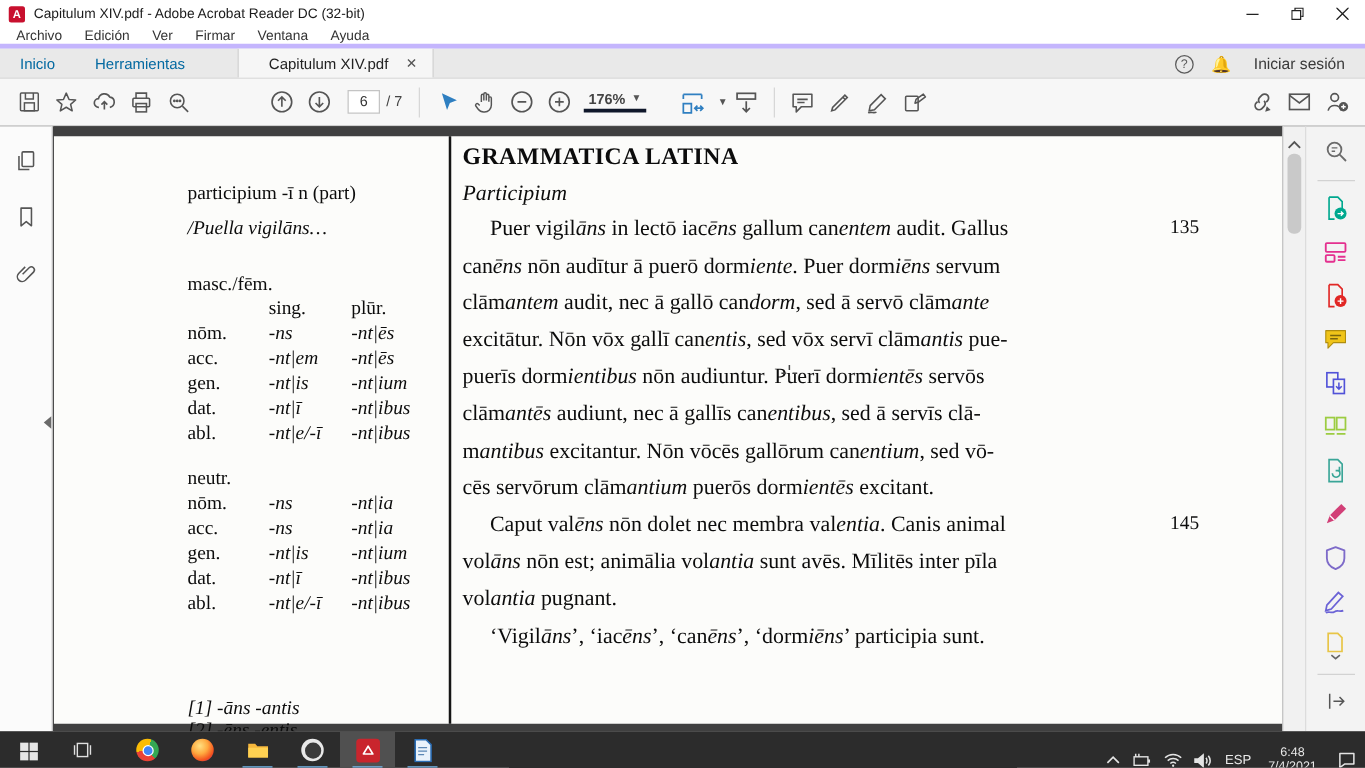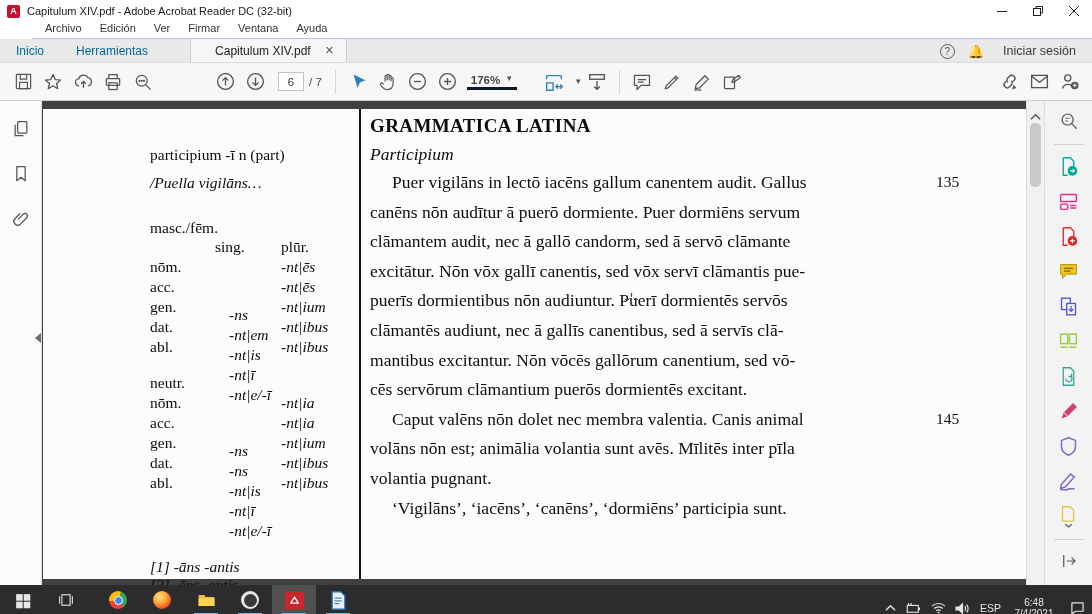--- a/index.html
+++ b/index.html
@@ -10,21 +10,21 @@
   
   .titlebar { height:22px; background:#fff; display:flex; align-items:center; padding-left:7px; }
   .app-icon { width:13px; height:13px; background:#c8102e; border-radius:2px; color:#fff; font-size:9px;
               line-height:13px; text-align:center; font-weight:bold; flex:0 0 auto; }
   .win-title { font-size:11px; color:#1a1a1a; margin-left:7px; flex:1 1 auto; white-space:nowrap; overflow:hidden; }
   .win-controls { display:flex; height:100%; }
   .win-btn { width:36px; height:22px; display:flex; align-items:center; justify-content:center; color:#222; }
   .win-btn svg { display:block; }
 
   
-  .menubar { height:17px; background:#fff; display:flex; align-items:flex-start; padding-left:4px; border-bottom:1px solid #c4b5fd;margin-left:32px; }
+  .menubar { height:17px; background:#fff; display:flex; align-items:flex-end; padding-left:4px; border-bottom:4px solid #c4b5fd; }
   .menu-item { font-size:11px; color:#333; padding:0 9px; cursor:default; }
 
   
   .tabbar { height:24px; background:#e9e9e9; display:flex; align-items:stretch; border-bottom:1px solid #dcdcdc; position:relative; }
   .tab { font-size:12px; color:#0369a1; display:flex; align-items:center; padding:0 16px; }
   .tab.doc { background:#f6f6f6; border-left:1px solid #cfcfcf; border-right:1px solid #cfcfcf; margin-left:26px; padding:0 12px 0 24px; color:#222; }
   .tab-close { margin-left:14px; color:#555; font-size:11px; }
   .tabbar-right { position:absolute; right:10px; top:0; height:24px; display:flex; align-items:center; gap:14px; }
   .help-circ { width:15px; height:15px; border:1.3px solid #5a5a5a; border-radius:50%; font-size:10px; color:#5a5a5a;
                display:flex; align-items:center; justify-content:center; }
@@ -68,30 +68,30 @@
   .margin-block > div { position:absolute; white-space:nowrap; }
   .m-head  { top:0; }
   .m-ex    { top:28px; font-style:italic; }
   .m-g1    { top:73px; }
   .m-colhead { top:92px; }
   .m-colhead .c1 { position:absolute; left:65px; font-style:normal; }
   .m-colhead .c2 { position:absolute; left:131px; }
   .m-rows1 { top:112px; } .m-g2 { top:228px; } .m-rows2 { top:248px; }
   .m-row { position:relative; height:20px; white-space:nowrap; }
   .m-case { display:inline-block; width:65px; }
-  .m-sing { position:absolute; left:79px; font-style:italic;margin-top:48px; }
+  .m-sing { position:absolute; left:65px; font-style:italic; }
   .m-plur { position:absolute; left:131px; font-style:italic; }
   .m-f1 { top:412px; font-style:italic; } .m-f2 { top:430px; font-style:italic; }
   .text-block { position:absolute; left:327px; top:6px; width:620px; }
   .doc-title { font-size:19px; font-weight:bold; letter-spacing:0.4px; }
   .doc-sub { position:absolute; top:29px; font-size:17.5px; font-style:italic; }
   .doc-lines { position:absolute; top:57px; width:620px; }
   .t-line { position:relative; height:29.6px; font-size:17.5px; white-space:nowrap; }
   .t-line.ind { padding-left:22px; }
-  .it { }
+  .it { font-style:italic; }
   .lnum { position:absolute; left:566px; top:1px; font-size:15.5px; }
   .cursor-mark { position:absolute; left:582px; top:183px; color:#444; }
 
   
   .taskbar { position:relative; height:30px; background:#2c2c2c; display:flex; align-items:stretch; }
   .tk-cell { width:44px; height:30px; display:flex; align-items:center; justify-content:center; position:relative; flex:0 0 auto; }
   .tk-cell.active { background:#505050; }
   .tk-cell .runline { position:absolute; bottom:0; left:10px; width:24px; height:2px; background:#76b9ed; }
   .circle-chrome { width:18px; height:18px; border-radius:50%;
      background:conic-gradient(from 140deg,#ea4335 0deg 120deg,#fbbc05 120deg 240deg,#34a853 240deg 360deg); position:relative; }

